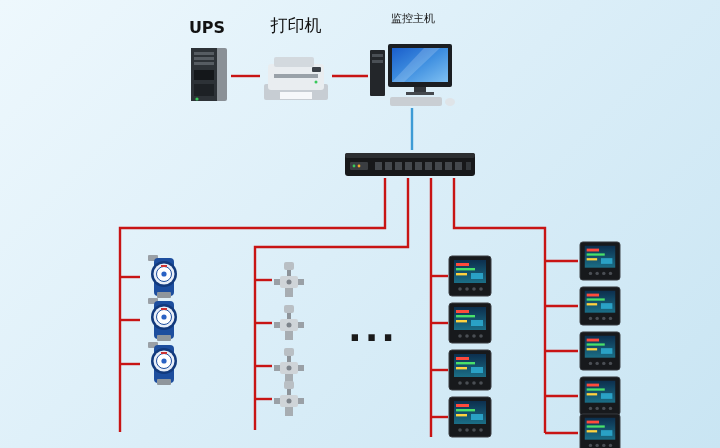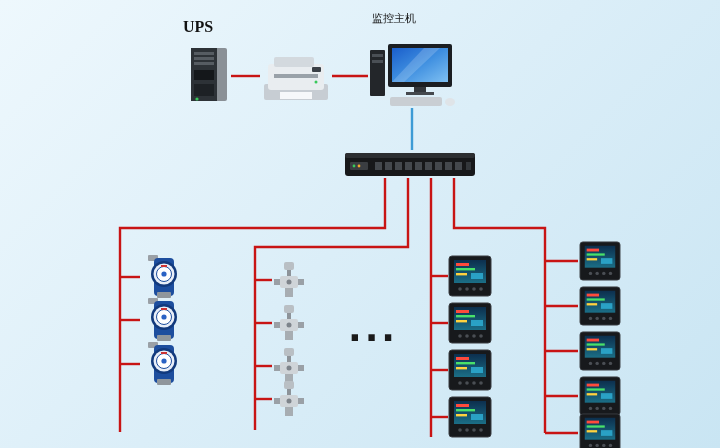--- a/index.html
+++ b/index.html
@@ -4,21 +4,21 @@
 <style>
   html,body{margin:0;padding:0;background:#ffffff;}
   .canvas{
     position:relative;width:720px;height:448px;overflow:hidden;
     background:linear-gradient(135deg,#eef8fd 0%,#dbeef8 50%,#c9e5f3 100%);
     font-family:"DejaVu Sans","Liberation Sans",sans-serif;
   }
   .wires{position:absolute;left:0;top:0;width:720px;height:448px;}
   .wire{fill:none;stroke-width:2.4;}
   .dev{position:absolute;}
-  .lbl{position:absolute;color:#121212;text-align:left;white-space:nowrap;font-family:Liberation Serif, serif;}
+  .lbl{position:absolute;color:#121212;text-align:center;white-space:nowrap;}
   .lbl-ups{left:183px;top:18px;width:48px;font-size:16px;font-weight:bold;}
   .lbl-printer{left:256px;top:14px;width:80px;font-size:17px;}
   .lbl-host{left:372px;top:11px;width:82px;font-size:11px;}
   .lbl-room{left:505px;top:54px;width:86px;font-size:17px;}
   .ellipsis{
     position:absolute;left:348px;top:308px;width:70px;
     font-size:36px;font-weight:bold;color:#1a1a1a;letter-spacing:3px;
   }
 </style>
 </head>
@@ -150,20 +150,21 @@
 
     <polyline class="wire wire-red" points="454,178 454,228 545,228 545,433" stroke="#c81414"></polyline>
     <line class="wire wire-red" x1="545" y1="261" x2="578" y2="261" stroke="#c81414"></line>
     <line class="wire wire-red" x1="545" y1="306" x2="578" y2="306" stroke="#c81414"></line>
     <line class="wire wire-red" x1="545" y1="351" x2="578" y2="351" stroke="#c81414"></line>
     <line class="wire wire-red" x1="545" y1="396" x2="578" y2="396" stroke="#c81414"></line>
     <line class="wire wire-red" x1="545" y1="433" x2="578" y2="433" stroke="#c81414"></line>
   </svg>
 
   <div class="lbl lbl-ups">UPS</div>
+  <div class="lbl lbl-printer">打印机</div>
   <div class="lbl lbl-host">监控主机</div>
   <div class="ellipsis">...</div>
 
   <svg class="dev" style="left:183px;top:46px;width:48px;height:58px">
       <use href="#sym-ups"></use>
     </svg>
   <svg class="dev" style="left:260px;top:52px;width:72px;height:52px">
       <use href="#sym-printer"></use>
     </svg>
   <svg class="dev" style="left:368px;top:44px;width:90px;height:64px">

